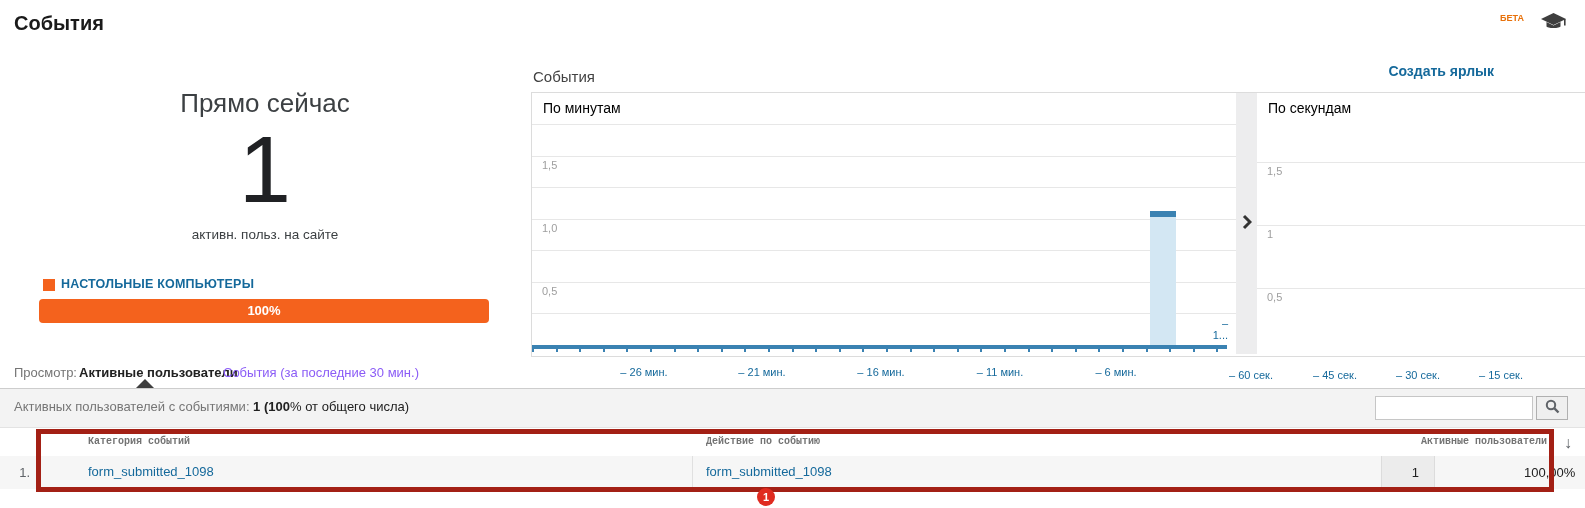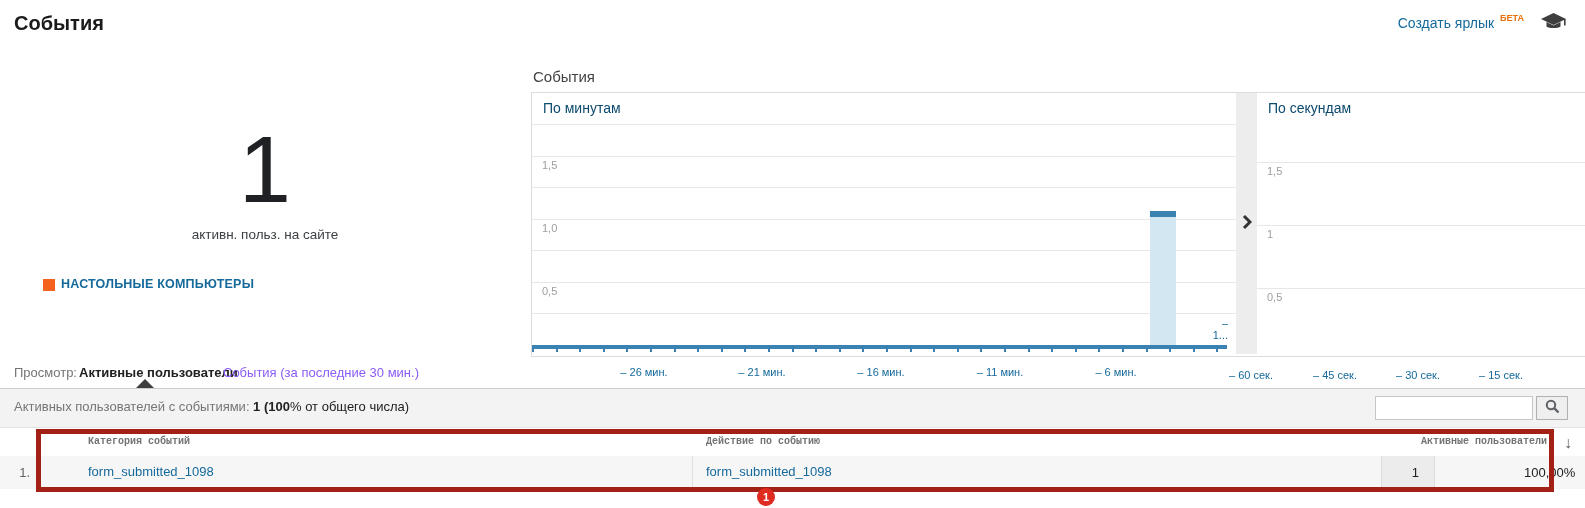--- a/index.html
+++ b/index.html
@@ -3,37 +3,37 @@
 <meta charset="utf-8">
 <style>
   html,body{margin:0;padding:0;background:#fff;}
   .stage{position:relative;width:1585px;height:508px;background:#fff;
          font-family:"Liberation Sans",sans-serif;overflow:hidden;color:#212121;}
   .abs{position:absolute;}
 
   
   .page-title{left:14px;top:12px;font-size:20px;font-weight:bold;color:#1a1a1a;}
   .shortcut-wrap{right:18px;top:12px;display:flex;align-items:flex-start;gap:6px;}
-  .shortcut-link{font-size:14px;font-weight:normal;color:#15699b;text-decoration:none;cursor:pointer;line-height:22px;}
+  .shortcut-link{font-size:14px;font-weight:bold;color:#15699b;text-decoration:none;cursor:pointer;line-height:22px;margin-top:48px;}
   .beta{font-size:9px;font-weight:bold;color:#e8710a;position:relative;top:1px;}
   .cap-icon{margin-left:10px;}
 
   
   .rn-title{left:120px;top:88px;width:290px;text-align:center;font-size:26px;color:#3c4043;}
   .rn-count{left:120px;top:124px;width:290px;text-align:center;font-size:94px;line-height:92px;color:#202124;}
   .rn-caption{left:70px;top:227px;width:390px;text-align:center;font-size:13.5px;color:#3c4043;}
   .legend-sq{left:43px;top:279px;width:12px;height:12px;background:#f4621d;}
   .legend-label{left:61px;top:277px;font-size:12.5px;font-weight:bold;color:#15699b;letter-spacing:.2px;}
   .device-bar{left:39px;top:299px;width:450px;height:24px;background:#f4621d;border-radius:4px;
               color:#fff;font-size:13px;font-weight:bold;text-align:center;line-height:24px;}
 
   
   .charts-title{left:533px;top:68px;font-size:15px;color:#424242;}
   .panels{left:531px;top:92px;width:1053px;height:263px;border:1px solid #dcdcdc;background:#fff;}
-  .panel-label{font-size:14px;color:#0c4a6e;}
+  .panel-label{font-size:14px;color:#000000;}
   .lbl-min{left:11px;top:7px;}
   .lbl-sec{left:736px;top:7px;}
   .grid{position:absolute;height:1px;background:#e7e7e7;}
   .grid.m{left:0;width:704px;}
   .grid.s{left:725px;width:328px;}
   .ytick{position:absolute;font-size:11px;color:#9e9e9e;}
   .xtick{position:absolute;font-size:11px;color:#15699b;width:70px;text-align:center;top:237px;margin-top:36px;}
   .xtick-last{position:absolute;font-size:11px;color:#15699b;right:357px;top:224px;text-align:right;line-height:12px;width:30px;}
   .axis-line{left:0;top:252px;width:695px;height:4px;background:#3a82b2;}
   .axis-ticks{left:0;top:256px;width:695px;height:3px;
@@ -92,24 +92,26 @@
     <span class="beta">БЕТА</span>
     <span class="cap-icon">
       <svg width="27" height="21" viewBox="0 0 27 21">
         <polygon points="13.5,1 26,7 13.5,13 1,7" fill="#3e3e3e"></polygon>
         <path d="M6.5,10 v4.2 c0,2.4 14,2.4 14,0 V10 l-7,3.4 z" fill="#3e3e3e"></path>
         <rect x="24" y="7" width="1.6" height="6.5" fill="#3e3e3e"></rect>
       </svg>
     </span>
   </div>
 
+  <div class="abs rn-title">Прямо сейчас</div>
   <div class="abs rn-count">1</div>
   <div class="abs rn-caption">активн. польз. на сайте</div>
   <div class="abs legend-sq"></div>
   <div class="abs legend-label">НАСТОЛЬНЫЕ КОМПЬЮТЕРЫ</div>
+  <div class="abs device-bar">100%</div>
 
   <div class="abs charts-title">События</div>
   <div class="abs panels">
 
     <div class="abs panel-label lbl-min">По минутам</div>
     <div class="grid m" style="top:31px"></div>
     <div class="grid m" style="top:63px"></div>
     <div class="grid m" style="top:94px"></div>
     <div class="grid m" style="top:126px"></div>
     <div class="grid m" style="top:157px"></div>

